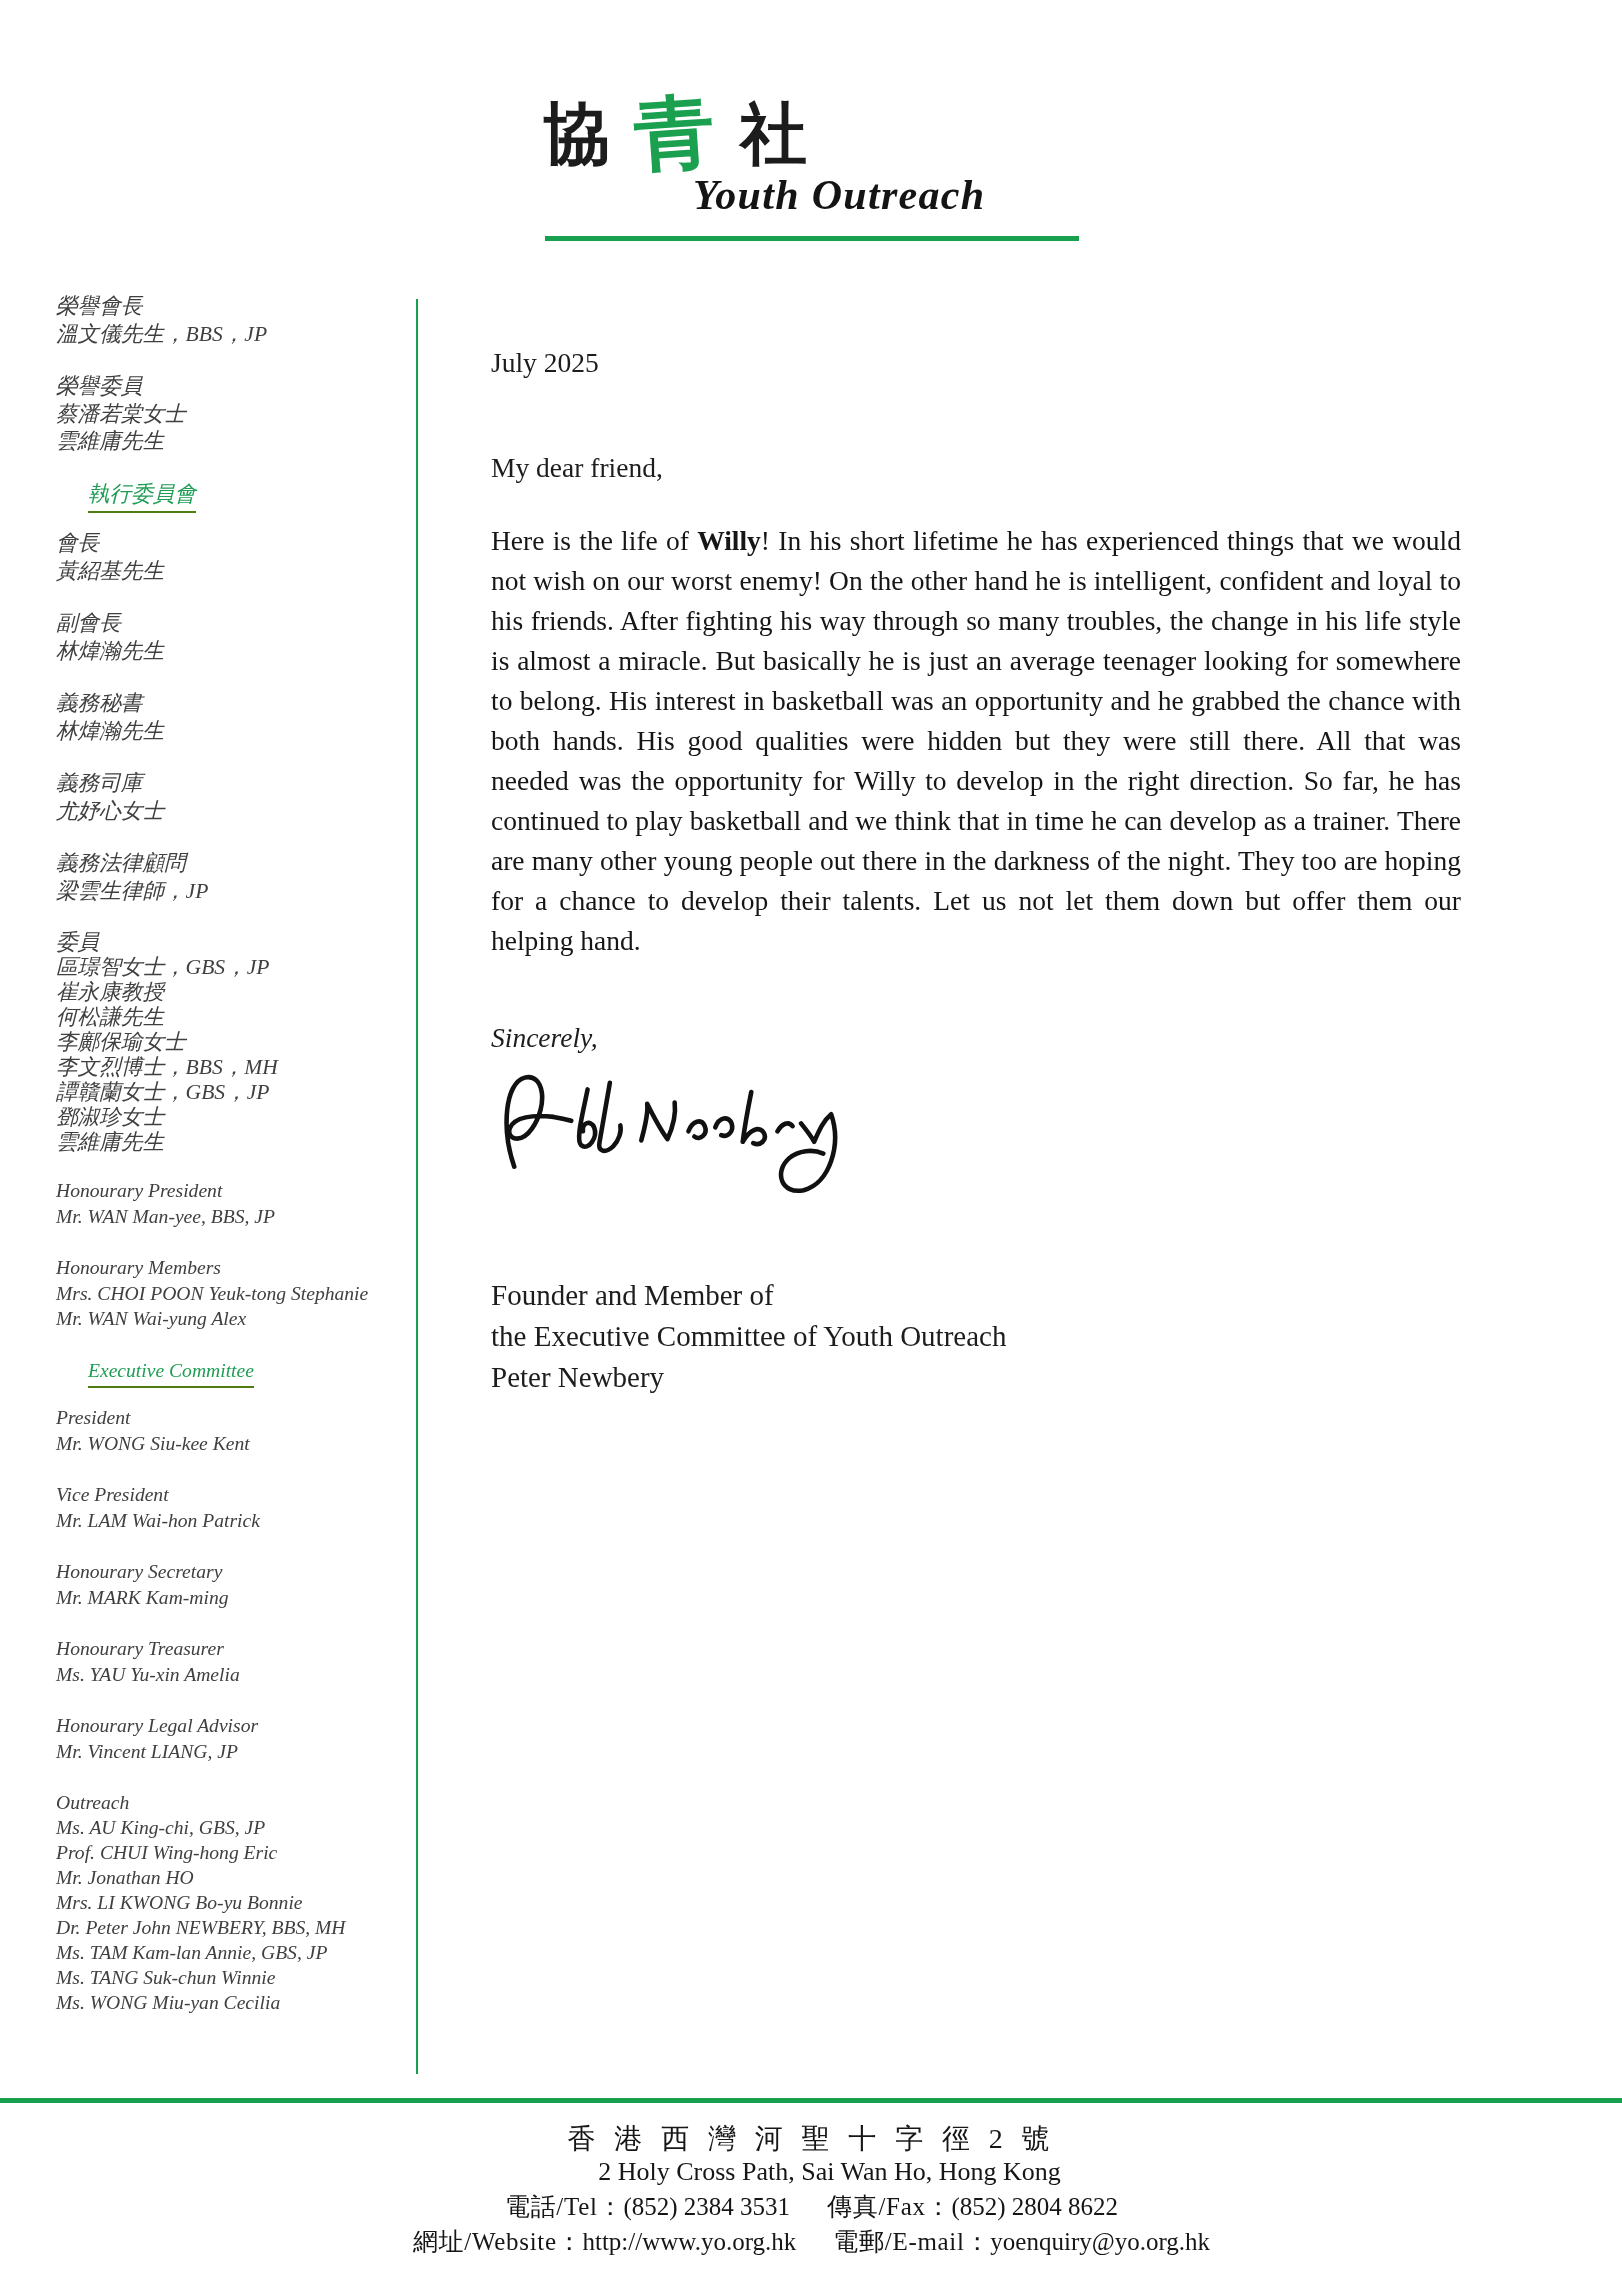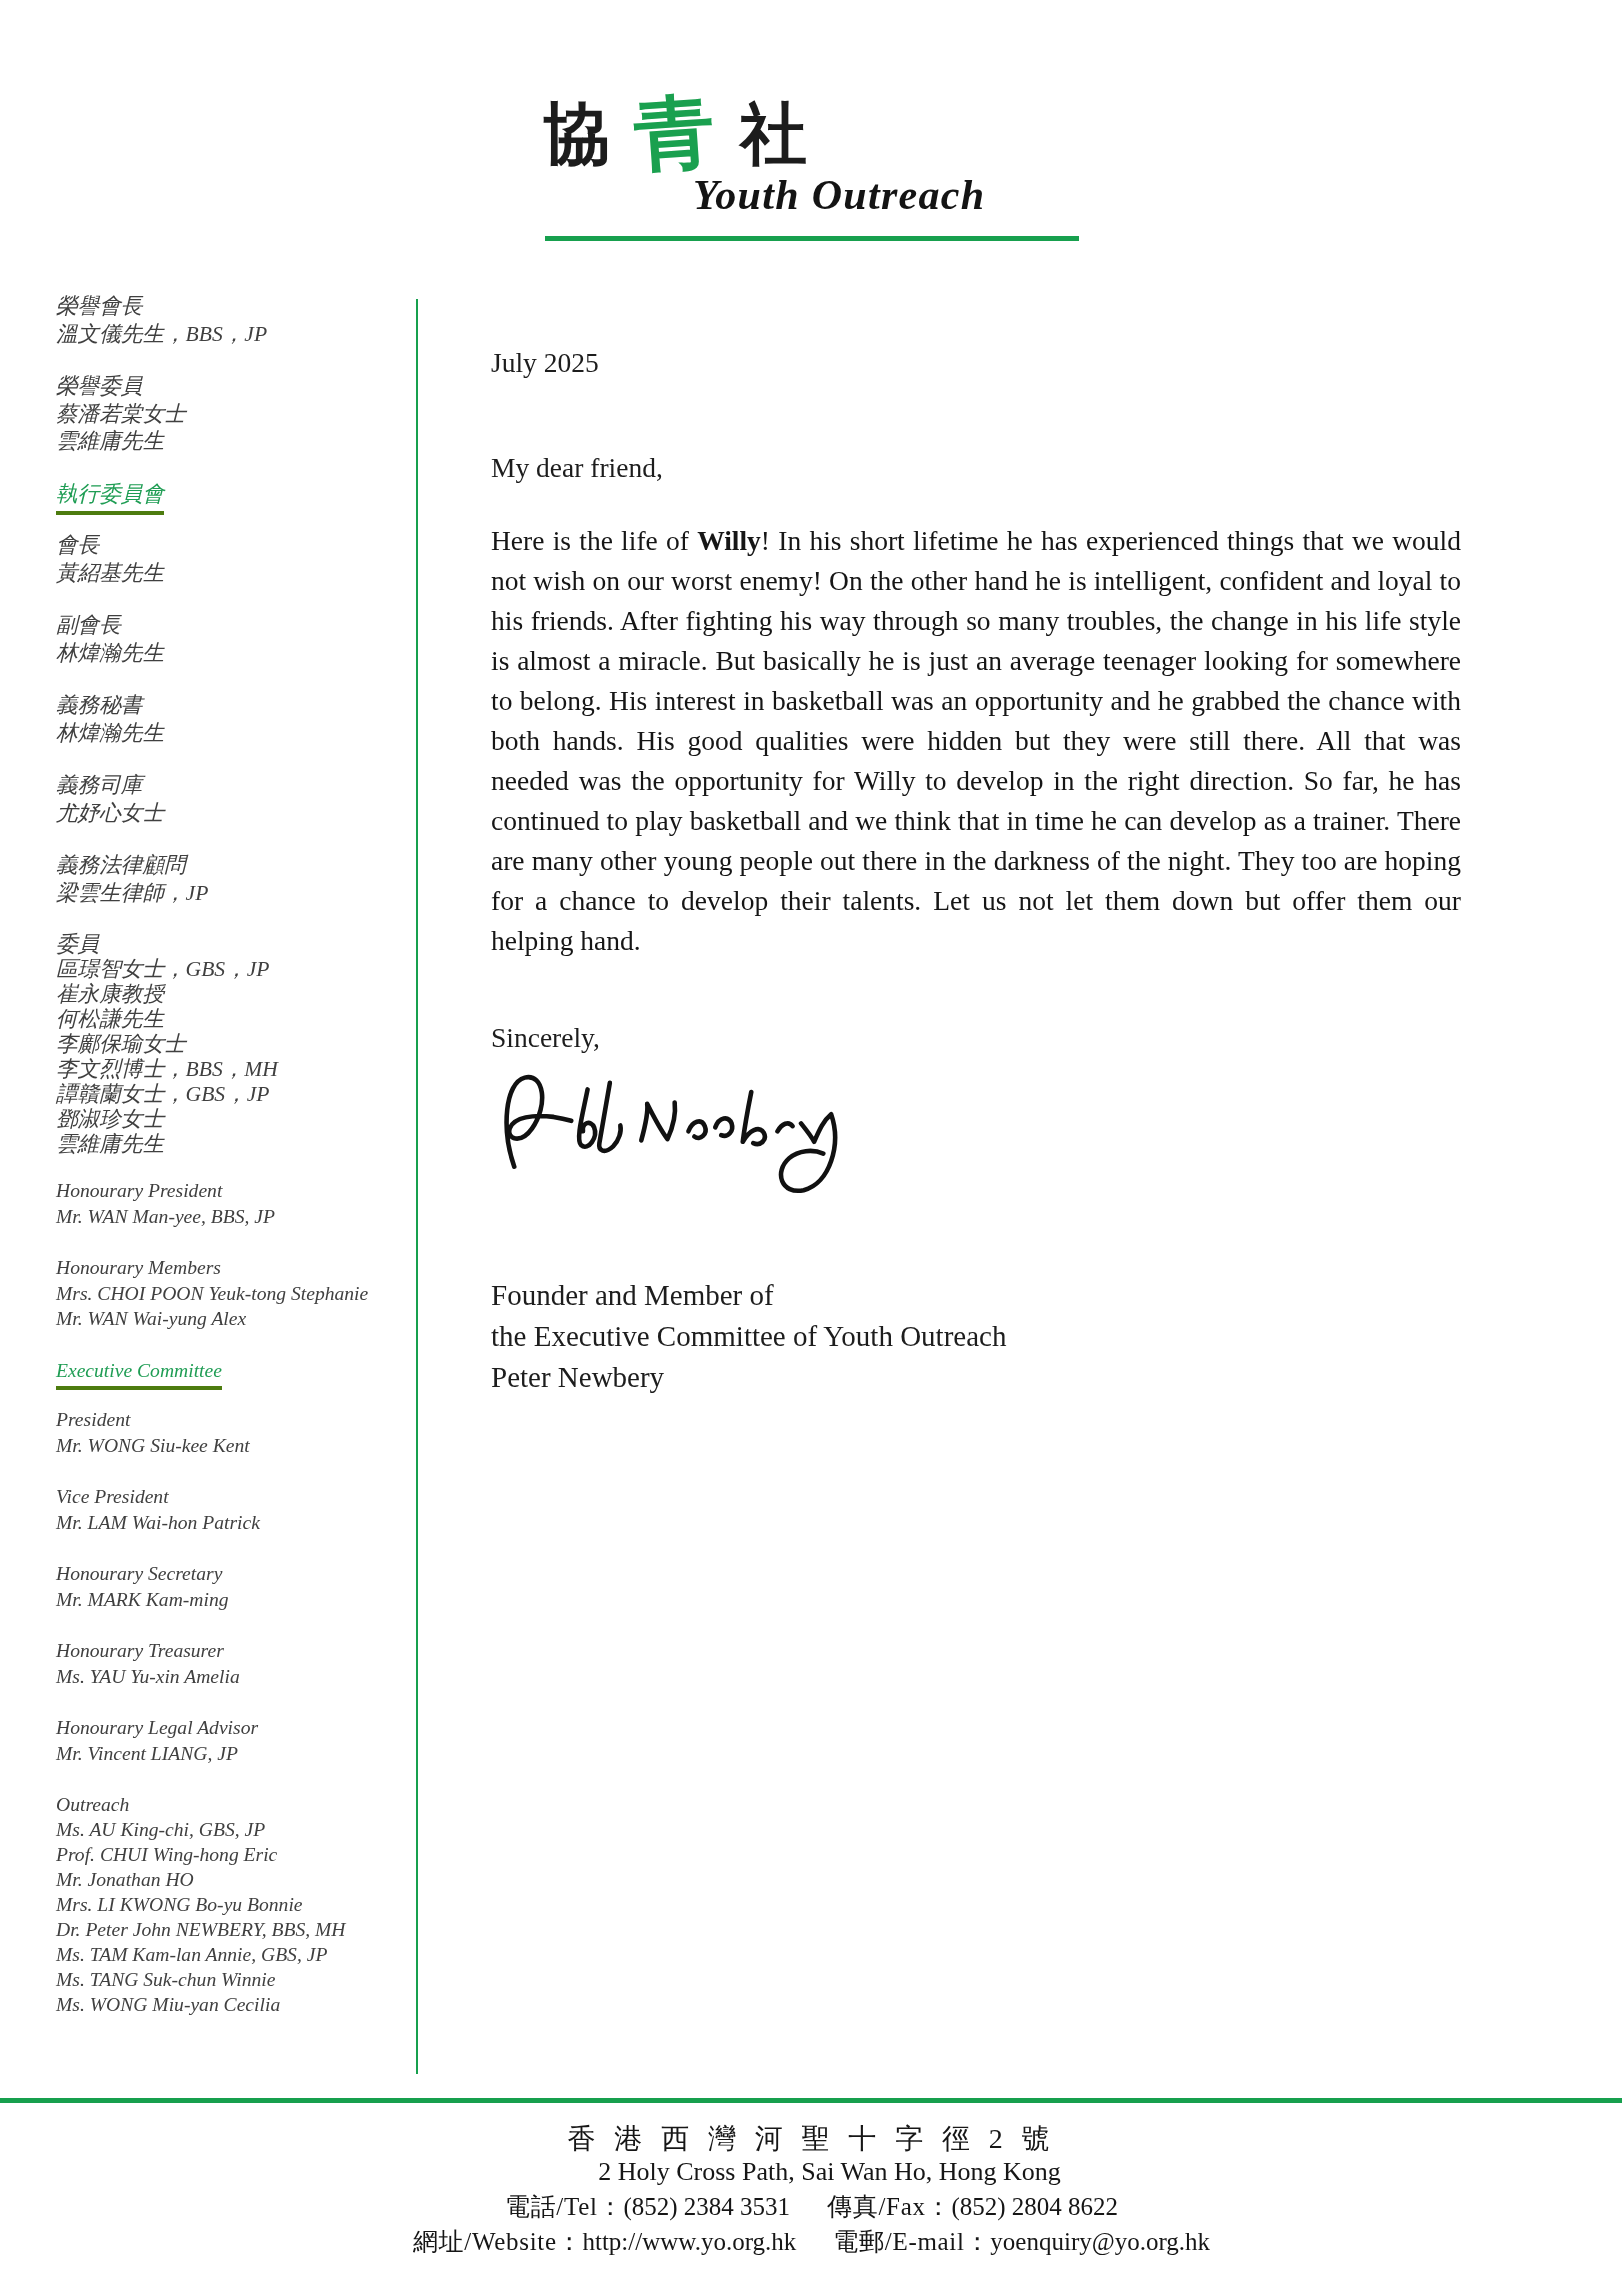--- a/index.html
+++ b/index.html
@@ -23,32 +23,32 @@
   
   .vline{position:absolute;left:416px;top:299px;width:2px;height:1775px;background:#17a04e;}
   .sidebar{position:absolute;left:56px;width:357px;color:#404040;font-style:italic;}
   .sidebar-zh{top:293px;font-size:21.6px;line-height:27.5px;}
   .sidebar-en{top:1178px;font-size:19.6px;line-height:25.5px;}
   .group{margin-bottom:25px;}
   .sidebar-en .group{margin-bottom:26px;}
   .group.tight{line-height:25px;}
   .group-heading{margin:13px 0 17px 0;}
   .group-heading span{
-    display:inline-block;color:#1f9d54;border-bottom:4px solid #4d7c0f;padding-bottom:3.3px;
+    display:inline-block;color:#1f9d54;border-bottom:2px solid #4d7c0f;padding-bottom:3.3px;margin-left:32px;
   }
   
   .letter{position:absolute;left:491px;top:346px;width:970px;}
   .date{font-size:27.5px;line-height:33px;}
   .salutation{font-size:27.5px;line-height:33px;margin-top:72px;}
   .body-par{
     font-size:27.5px;line-height:40px;text-align:justify;margin-top:37px;
     color:#161616;
   }
   .body-par b{font-weight:bold;}
-  .closing{font-size:27.5px;line-height:33px;margin-top:60px;}
+  .closing{font-size:27.5px;line-height:33px;margin-top:60px;font-style:italic;}
   .signature{position:absolute;left:1.3px;top:717px;width:347px;height:151px;}
   .signature svg{width:100%;height:100%;}
   .signoff{position:absolute;left:0;top:929px;font-size:29px;line-height:41px;white-space:nowrap;}
   
   .footer-line{position:absolute;left:0;top:2098px;width:1623px;height:5.2px;background:#17a04e;}
   .footer{position:absolute;left:0;top:2123px;width:1623px;text-align:center;color:#161616;}
   .f-zh{font-size:28px;line-height:31px;letter-spacing:5.9px;}
   .f-en{font-size:26px;line-height:34px;margin-top:1.3px;margin-left:36px;}
   .f-row{font-size:25px;line-height:34px;margin-top:0.7px;white-space:nowrap;}
   .f-gap{display:inline-block;width:37px;}

